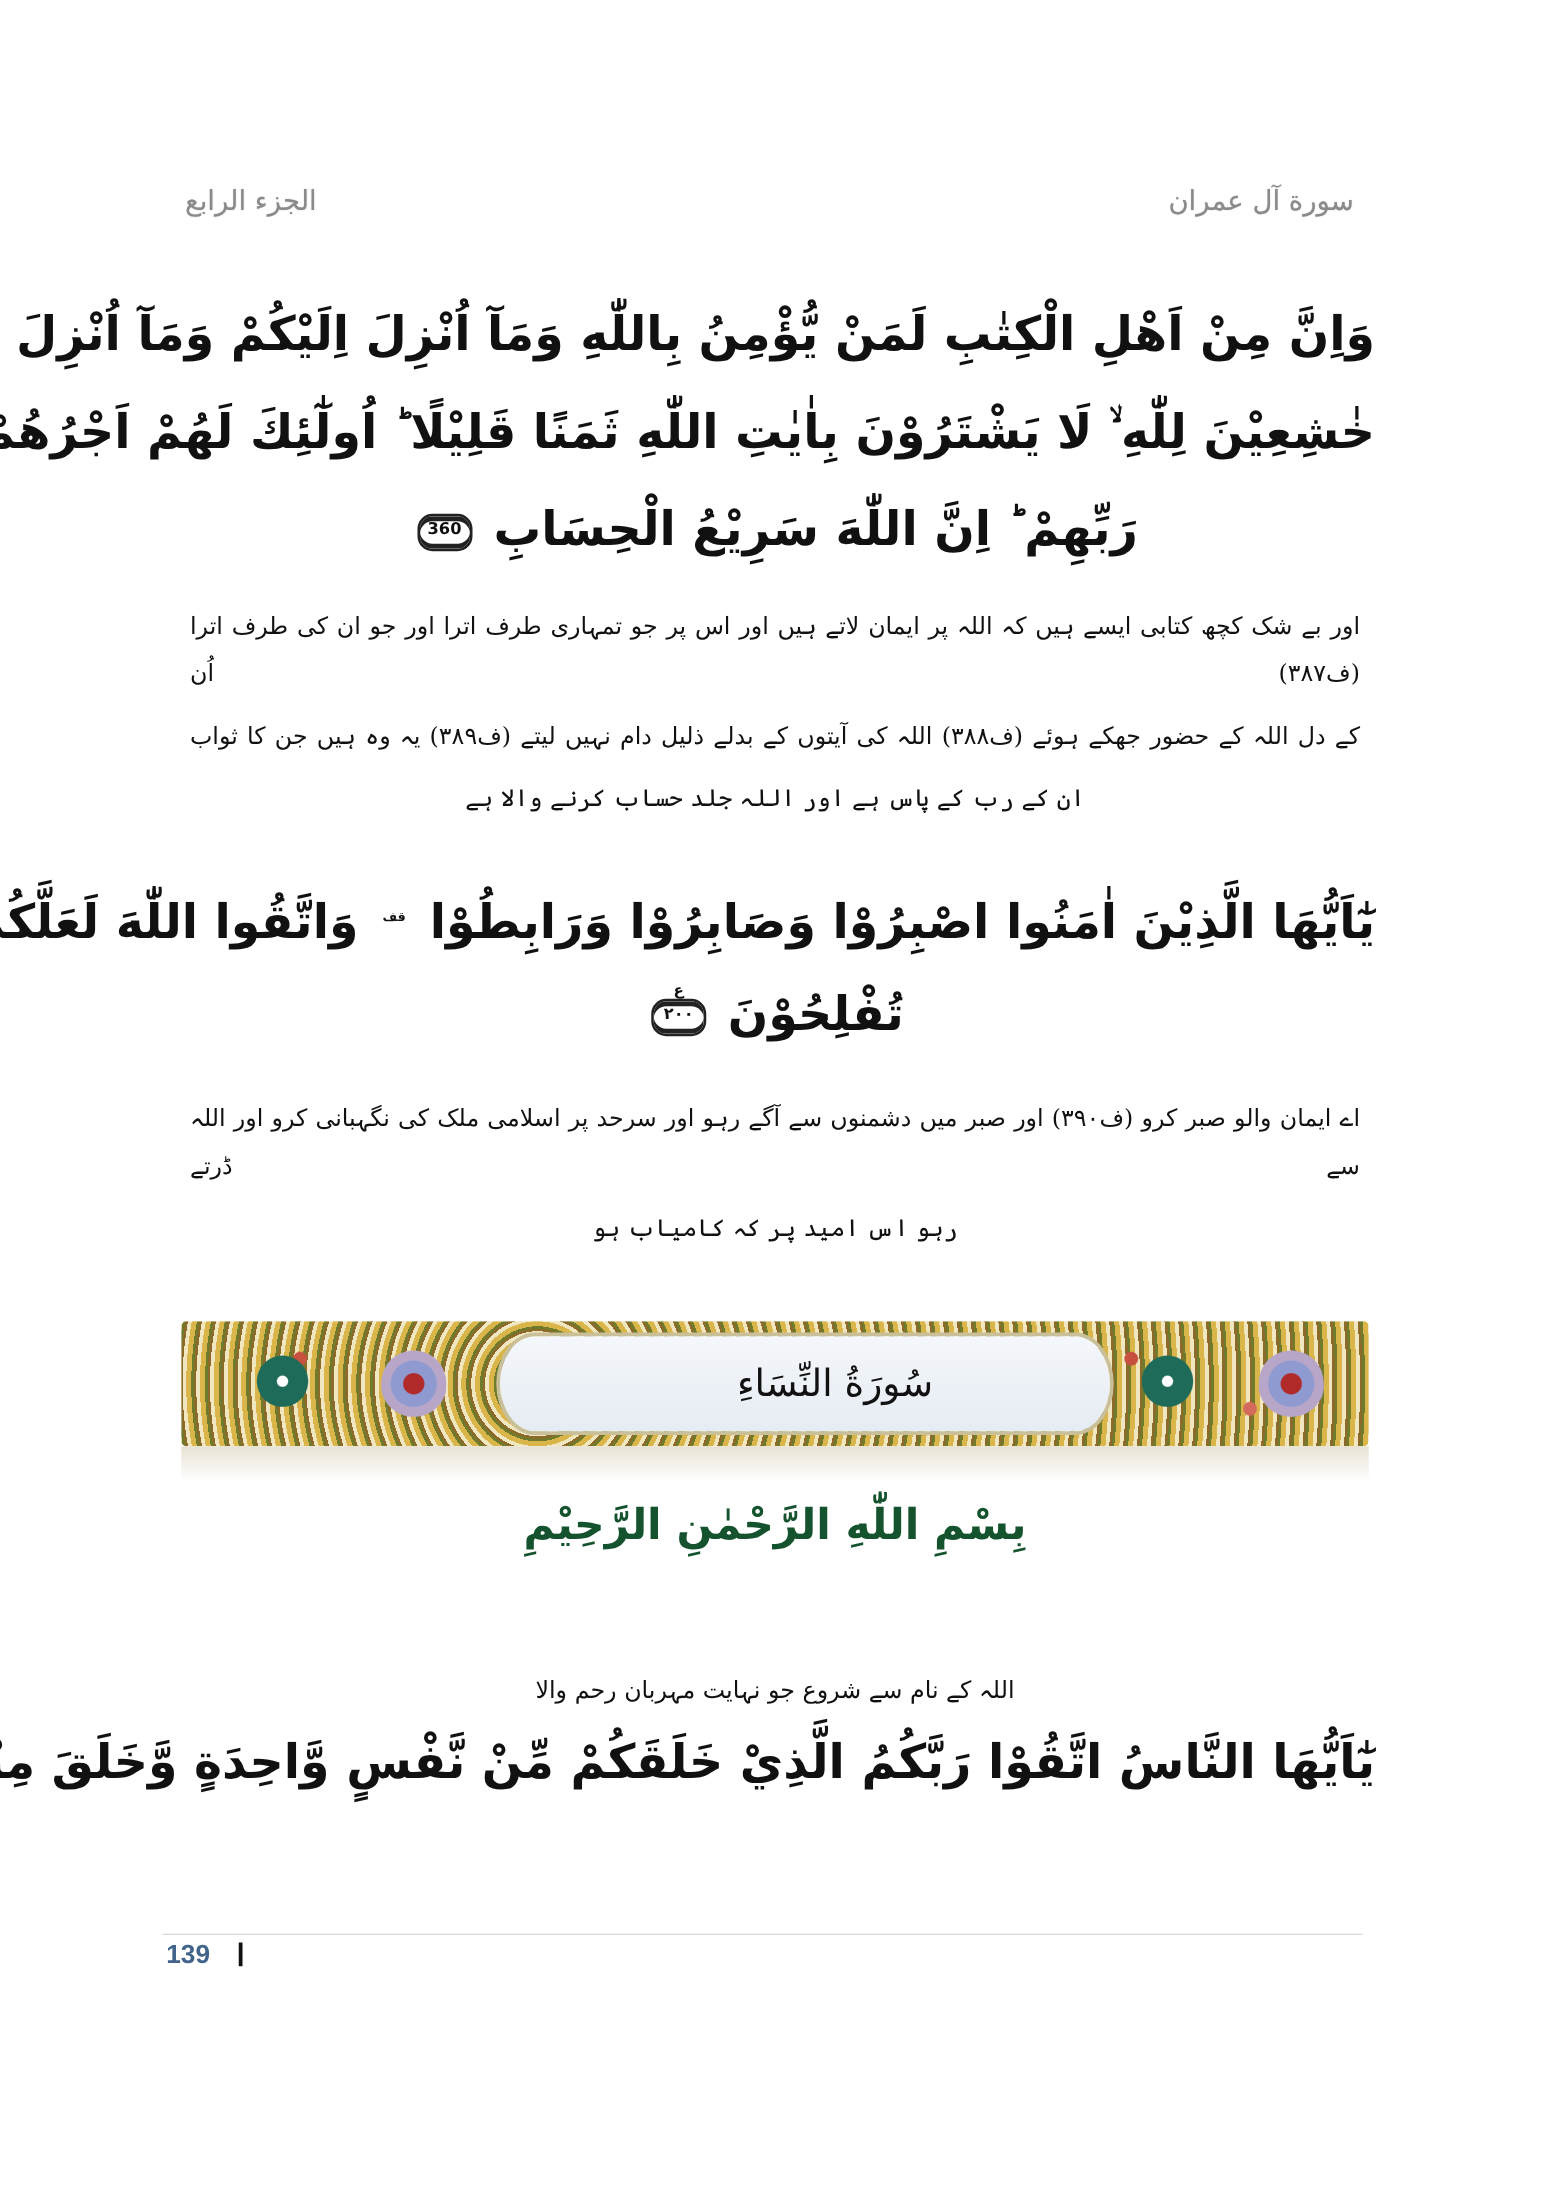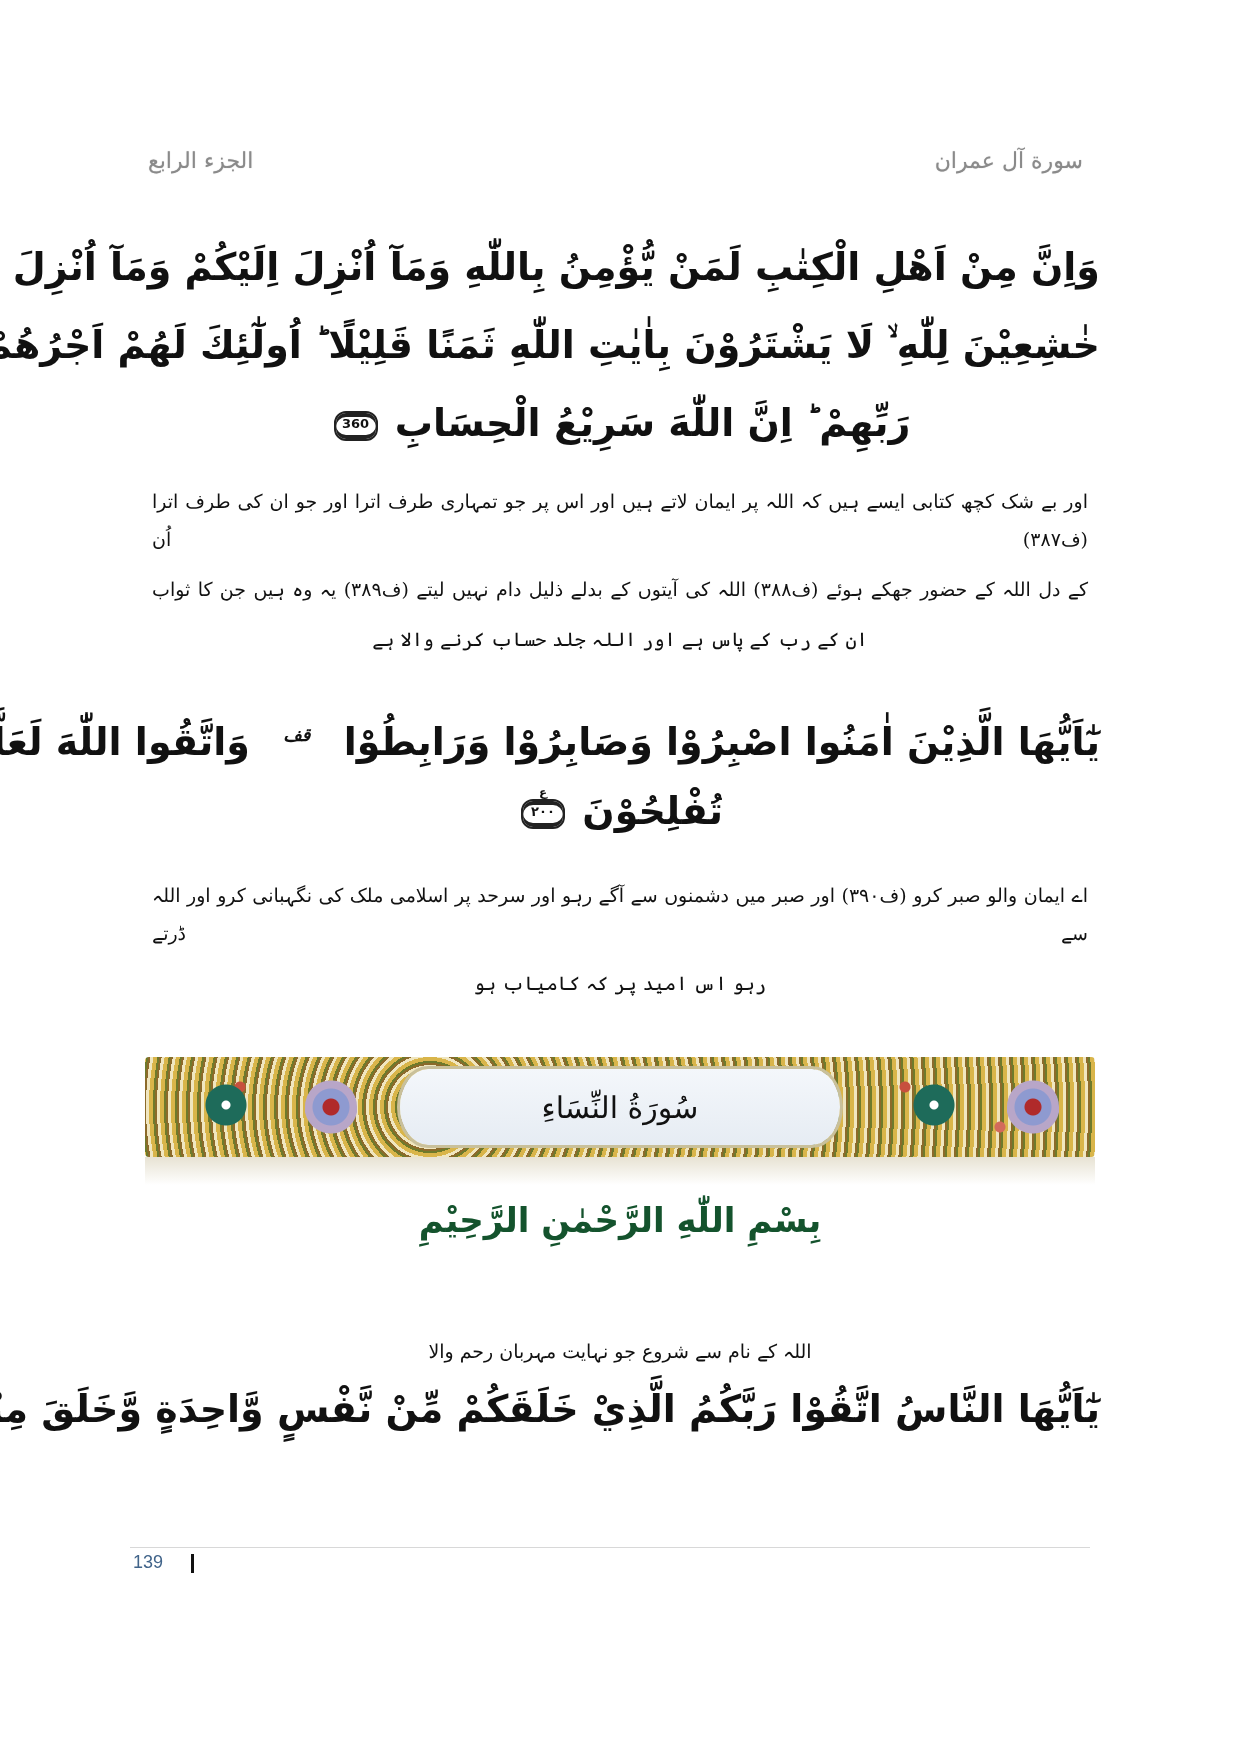--- a/index.html
+++ b/index.html
@@ -4,41 +4,41 @@
 <style>
   html, body { margin: 0; padding: 0; background: #ffffff; }
   body { width: 1239px; height: 1754px; position: relative; overflow: hidden; font-family: "DejaVu Sans", sans-serif; color: #111; }
   .abs { position: absolute; }
   .hdr { top: 148px; font-family: "DejaVu Serif", serif; font-size: 22px; color: #8a8a8a; direction: rtl; text-shadow: 0 0 1px #bbb; }
   .hdr-left { left: 148px; }
   .hdr-right { right: 156px; }
   .ayah { left: 140px; width: 960px; text-align: center; direction: rtl; font-family: "DejaVu Sans", sans-serif; font-weight: bold; color: #111; white-space: nowrap; }
   .ayah-big { font-size: 38px; line-height: 78px; }
   .ayah-mark { display: inline-block; vertical-align: middle; width: 40px; height: 26px; border: 2px solid #222; border-radius: 12px; font-size: 13px; line-height: 22px; font-weight: bold; text-align: center; margin: 0 4px; background: #fff; box-shadow: inset 0 4px 0 #222, inset 0 -4px 0 #222; padding-top: 0; }
-  .waqf { font-size: 18px; vertical-align: super; margin: 0 20px; font-style: italic; }
+  .waqf { font-size: 10px; vertical-align: super; margin: 0 6px; }
   .trans { left: 140px; width: 960px; text-align: center; direction: rtl; font-family: "DejaVu Serif", serif; font-size: 19px; line-height: 38px; color: #111; }
   .trans p { margin: 12px; }
   .trans .justify { text-align: justify; text-align-last: justify; }
   .banner { left: 145px; top: 1057px; width: 950px; height: 100px; border-radius: 4px; overflow: hidden;
     background:
       radial-gradient(circle at 10% 30%, #c7503e 0 5px, transparent 6px),
       radial-gradient(circle at 20% 70%, #d36a5b 0 5px, transparent 6px),
       radial-gradient(circle at 80% 30%, #c7503e 0 5px, transparent 6px),
       radial-gradient(circle at 90% 70%, #d36a5b 0 5px, transparent 6px),
       repeating-radial-gradient(circle at 30% 50%, #6e7a2c 0 2px, #d9b54a 2px 6px, #f0e6c0 6px 9px, #8c6a2a 9px 11px),
       #e8d79a; }
   .banner-shadow { left: 145px; top: 1157px; width: 950px; height: 28px; background: linear-gradient(#ddd6c0, #ffffff); opacity: 0.7; }
   .medallion { top: 22px; width: 52px; height: 56px; border-radius: 50% 50% 40% 40%; background: radial-gradient(circle, #b02a2a 0 8px, #8e9ad0 9px 18px, #b8a6c8 19px 26px, transparent 27px); }
   .rosette { top: 25px; width: 42px; height: 46px; border-radius: 45%; background: radial-gradient(circle, #fff 0 4px, #1e6b5a 5px 20px, transparent 21px); }
-  .cartouche { position: absolute; left: 255px; top: 12px; width: 440px; height: 76px; background: linear-gradient(#f4f7fb, #e6ecf3); border-radius: 28px / 38px; box-shadow: 0 0 0 3px #c9c09a; display: flex; align-items: center; justify-content: center; }
+  .cartouche { position: absolute; left: 255px; top: 12px; width: 440px; height: 76px; background: linear-gradient(#f4f7fb, #e6ecf3); border-radius: 28px / 38px; box-shadow: 0 0 0 3px #c9c09a; display: flex; align-items: center; justify-content: center; padding-left: 48px; }
   .cartouche-title { font-family: "DejaVu Serif", serif; font-size: 30px; color: #111; direction: rtl; }
   .bism { left: 140px; width: 960px; top: 1200px; text-align: center; direction: rtl; font-weight: bold; font-size: 34px; color: #14532d; }
   .bism-trans { left: 140px; width: 960px; top: 1340px; text-align: center; direction: rtl; font-family: "DejaVu Serif", serif; font-size: 19px; color: #111; }
   .footer-line { left: 130px; top: 1547px; width: 960px; height: 1px; background: #d8d8d8; }
-  .page-num { left: 133px; top: 1552px; font-family: "Liberation Sans", sans-serif; font-weight: normal; font-size: 18px; color: #41648a; }
+  .page-num { left: 133px; top: 1552px; font-family: "Liberation Sans", sans-serif; font-weight: bold; font-size: 21px; color: #41648a; }
   .page-bar { left: 191px; top: 1554px; width: 3px; height: 19px; background: #111; }
 </style>
 </head>
 <body>
 
 <div class="abs hdr hdr-left">الجزء الرابع</div>
 <div class="abs hdr hdr-right">سورة آل عمران</div>
 
 <div class="abs ayah ayah-big" style="top:228px;">وَاِنَّ مِنْ اَهْلِ الْكِتٰبِ لَمَنْ يُّؤْمِنُ بِاللّٰهِ وَمَآ اُنْزِلَ اِلَيْكُمْ وَمَآ اُنْزِلَ اِلَيْهِمْ</div>
 <div class="abs ayah ayah-big" style="top:306px;">خٰشِعِيْنَ لِلّٰهِ ۙ لَا يَشْتَرُوْنَ بِاٰيٰتِ اللّٰهِ ثَمَنًا قَلِيْلًا ؕ اُولٰٓئِكَ لَهُمْ اَجْرُهُمْ عِنْدَ</div>

